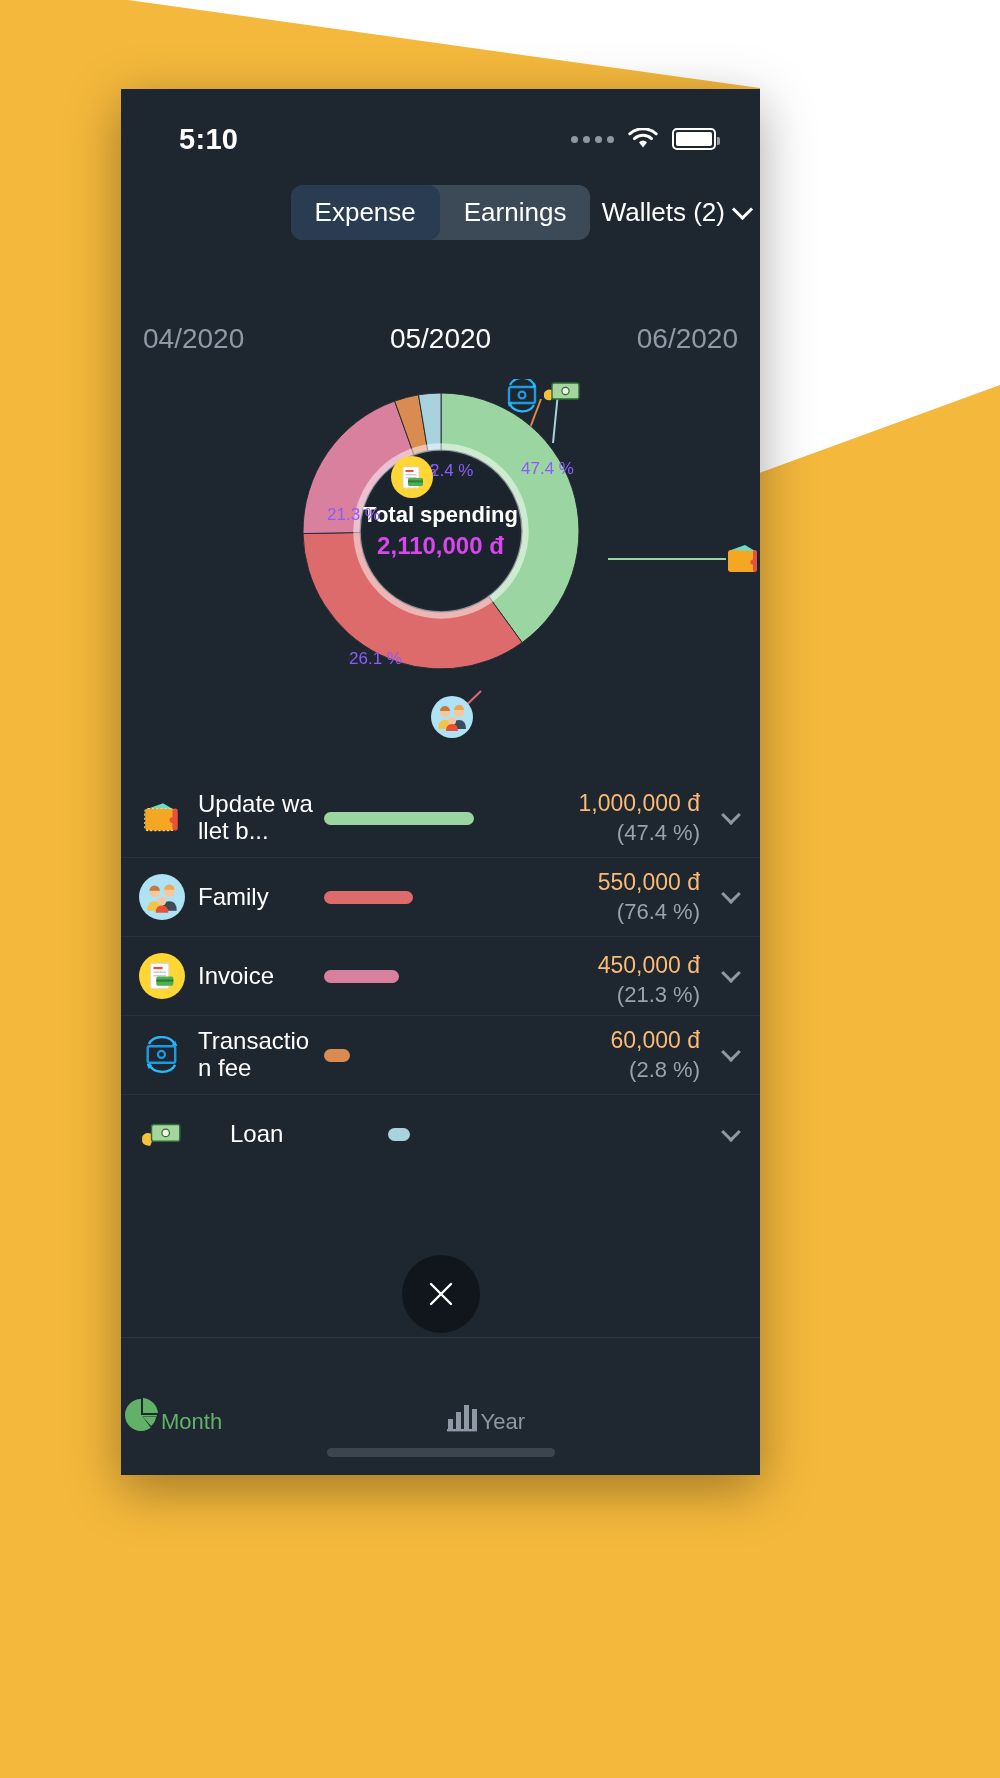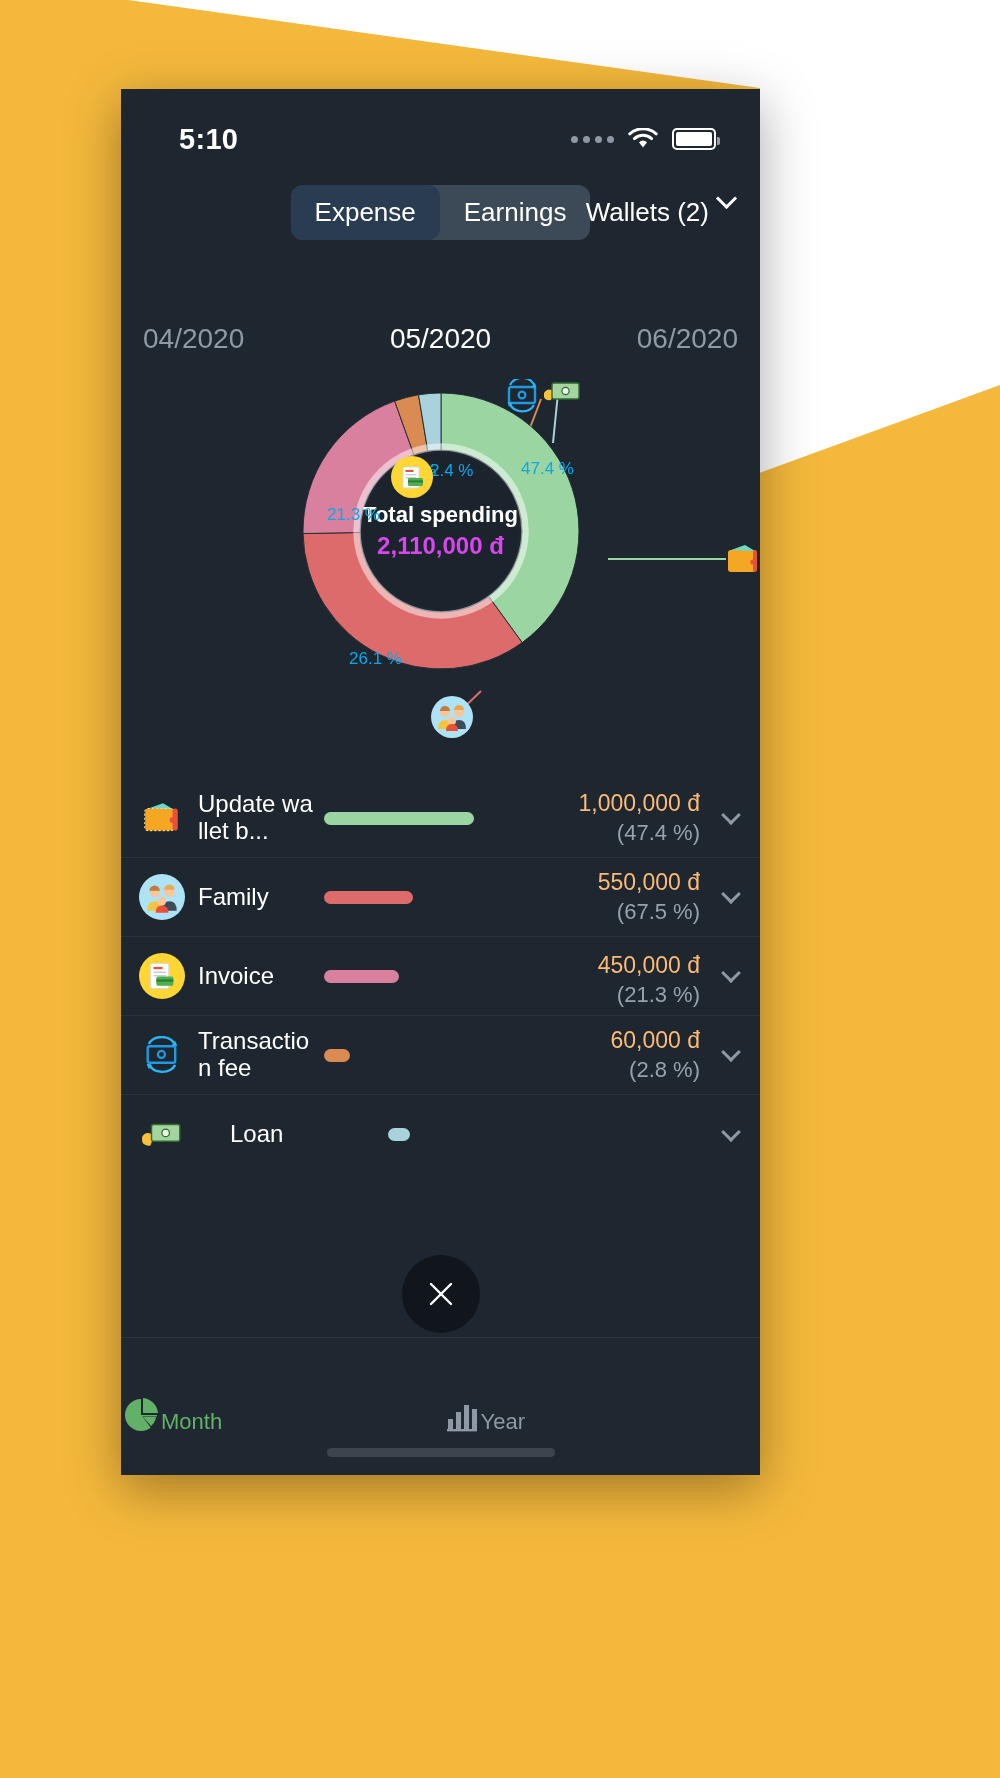--- a/index.html
+++ b/index.html
@@ -63,21 +63,21 @@
     display:flex; background:#3C4A58; border-radius:12px; padding:0;
     overflow:hidden; height:55px;justify-content:flex-end;
   }
   #segmented .seg {
     display:flex; align-items:center; justify-content:center;
     padding:0 24px; font-size:26px; color:#ffffff; height:100%;
     background:transparent; border:none; font-family:inherit; cursor:pointer;
   }
   #segmented .seg.active { background:#2A3C52; border-radius:12px; }
   #wallets-btn {
-    position:absolute; right:26px; display:flex; gap:10px;
+    position:absolute; right:10px; display:flex; align-items:center; gap:10px;
     color:#ffffff; font-size:26px; cursor:pointer;
   }
   .chev {
     width:15px; height:15px; border-right:3px solid #ffffff; border-bottom:3px solid #ffffff;
     transform:rotate(45deg); margin-top:-6px;
   }
 
   
   #month-nav {
     position:absolute; top:222px; left:0; right:0; height:55px;
@@ -90,21 +90,21 @@
   
   #chart-area { position:absolute; top:282px; left:0; right:0; height:400px; }
   #donut-wrap { position:absolute; left:50%; top:10px; transform:translateX(-50%); width:300px; height:300px; }
   #donut-svg { position:absolute; inset:0; }
   #donut-center {
     position:absolute; left:50%; top:50%; transform:translate(-50%,-50%);
     text-align:center; width:190px;
   }
   #donut-center .tl { color:#ffffff; font-size:22px; font-weight:bold; white-space:nowrap; }
   #donut-center .tv { color:#d946ef; font-size:24px; font-weight:bold; margin-top:4px; white-space:nowrap; }
-  .slice-label { position:absolute; color:#0ea5e9; font-size:17px; white-space:nowrap; }
+  .slice-label { position:absolute; color:#8b5cf6; font-size:17px; white-space:nowrap; }
 
   .cat-bubble {
     position:absolute; width:42px; height:42px; border-radius:50%;
     display:flex; align-items:center; justify-content:center; font-size:24px;
     overflow:hidden;
   }
 
   
   #cat-list { position:absolute; top:690px; left:0; right:0; }
   .cat-row {
@@ -331,21 +331,21 @@
           <circle cx="20" cy="24" r="4" fill="#F7C79B"></circle>
           <path d="M14 35 q0 -7 6 -7 q6 0 6 7 Z" fill="#E8503A"></path>
         </svg>
       </span>
       <span class="cat-name">Family</span>
       <span class="bar-zone">
         <span class="bar" style="width:89px;background:#DD6B6B;"></span>
       </span>
       <span class="amt">
         <span class="a" style="display:block;">550,000 đ</span>
-        <span class="p" style="display:block;">(67.5 %)</span>
+        <span class="p" style="display:block;">(76.4 %)</span>
       </span>
       <span class="row-chev"></span>
     </div>
 
     <div class="cat-row">
       <span class="cat-icon" style="background:#FFD633;">
         <svg width="34" height="34" viewBox="0 0 30 30">
           <rect x="5" y="4" width="16" height="22" rx="1.5" fill="#ffffff" stroke="#DBDBDB" stroke-width="1"></rect>
           <rect x="7.5" y="7" width="8" height="2" fill="#E8503A"></rect>
           <rect x="7.5" y="11" width="11" height="1.4" fill="#C9CDD2"></rect>

